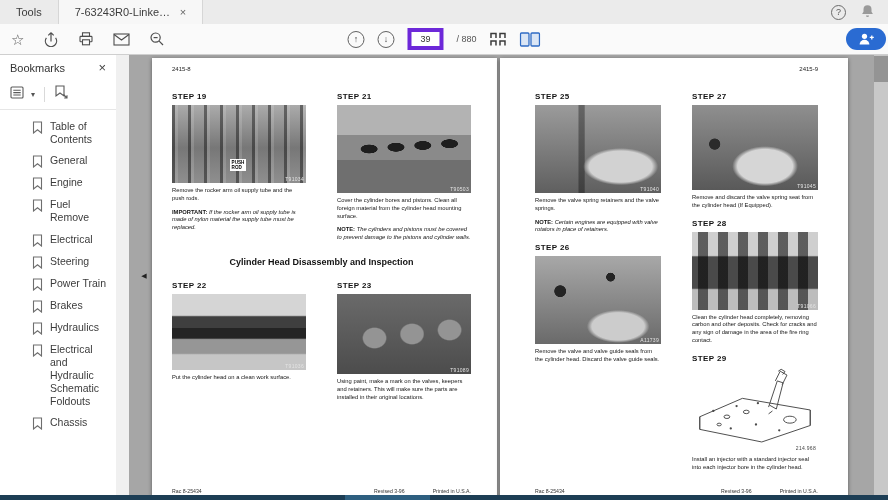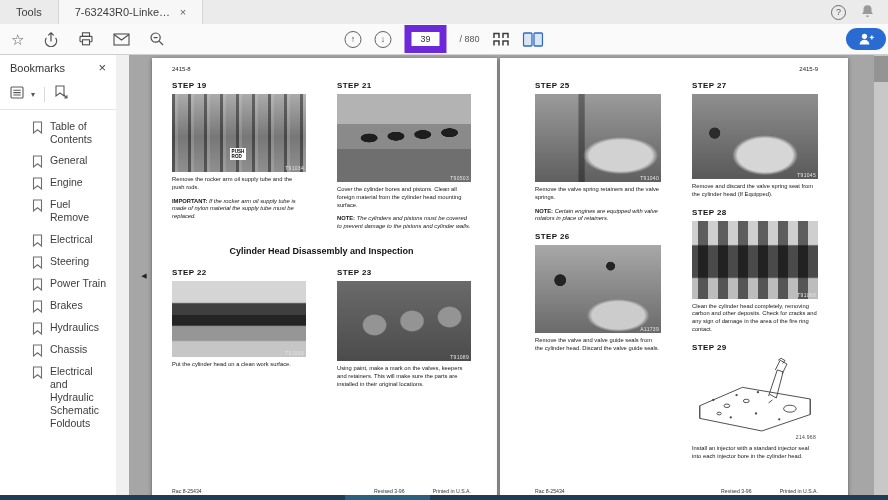--- a/index.html
+++ b/index.html
@@ -15,21 +15,21 @@
   .tabbar-right{margin-left:auto;display:flex;align-items:center;gap:15px;padding-right:14px;}
   .help-ic{width:13px;height:13px;border:1.2px solid #6b6b6b;border-radius:50%;display:flex;align-items:center;justify-content:center;font-size:9px;color:#555;}
 
   
   .toolbar{height:30px;background:#fafafa;border-bottom:1px solid #cfcfcf;display:flex;align-items:center;position:relative;}
   .tb-left{display:flex;align-items:center;gap:19px;padding-left:11px;}
   .tb-ic{display:flex;align-items:center;justify-content:center;color:#4d4d4d;}
   .star{font-size:15px;color:#5a5a5a;line-height:1;}
   .tb-center{position:absolute;left:50%;transform:translateX(-50%);display:flex;align-items:center;gap:13px;}
   .navbtn{width:15px;height:15px;border:1.2px solid #616161;border-radius:50%;display:flex;align-items:center;justify-content:center;font-size:9px;color:#444;}
-  .pgbox{min-width:24px;height:14px;border:7px solid #6d28d9;background:#fff;display:flex;align-items:center;justify-content:center;font-size:9px;color:#333;padding:0 2px;}
+  .pgbox{min-width:24px;height:14px;border:4px solid #6d28d9;background:#fff;display:flex;align-items:center;justify-content:center;font-size:9px;color:#333;padding:0 2px;}
   .pgtotal{font-size:9px;color:#555;}
   .tb-right{margin-left:auto;}
   .share-pill{width:40px;height:22px;background:#2a6bd2;border-radius:12px;margin-right:2px;display:flex;align-items:center;justify-content:center;}
 
   
   .content{position:absolute;top:55px;bottom:5px;left:0;right:0;display:flex;}
   .sidebar{width:116px;background:#ffffff;display:flex;flex-direction:column;overflow:hidden;}
   .bm-header{display:flex;align-items:center;height:25px;padding:0 10px;font-size:11px;color:#333;}
   .bm-close{margin-left:auto;font-size:13px;color:#444;}
   .bm-tools{display:flex;align-items:center;gap:7px;padding:5px 10px 6px;border-bottom:1px solid #e6e6e6;color:#555;}
@@ -48,21 +48,21 @@
   .bottombar{position:absolute;left:0;bottom:0;width:888px;height:5px;background:#1d3e55;z-index:9;}
   .bottombar .seg{position:absolute;left:345px;width:85px;height:100%;background:#2e5f80;}
 
   
   .page{position:absolute;top:3px;height:452px;background:#fff;box-shadow:0 1px 4px rgba(0,0,0,.45);
         box-sizing:border-box;color:#121212;}
   .page-left{left:23px;width:345px;padding:8px 26px 0 20px;}
   .page-right{left:371px;width:348px;padding:8px 30px 0 35px;}
   .page-number{font-size:6px;height:12px;color:#222;}
   .page-number.right{text-align:right;}
-  .cols{display:flex;gap:31px;}
+  .cols{display:flex;gap:31px;margin-top:11px;}
   .col{flex:1;min-width:0;}
   .step{margin-bottom:9px;}
   .step-label{font-size:8px;font-weight:700;margin:3px 0 4px;letter-spacing:.4px;}
   .photo{position:relative;margin-bottom:4px;background:#888;}
   .photo-id{position:absolute;right:2px;bottom:1px;font-size:5px;color:#e3e3e3;letter-spacing:.3px;}
   .photo.drawing .photo-id{color:#444;}
   .photo-overlay{position:absolute;left:43%;bottom:15%;background:#fff;color:#000;font-size:4.6px;font-weight:700;
                  padding:1px 2px;line-height:1.15;white-space:pre-line;}
   .caption{font-size:5.8px;line-height:1.35;color:#161616;}
   .extra{font-size:5.8px;line-height:1.35;margin-top:6px;color:#161616;}
@@ -286,28 +286,28 @@
     <svg width="11" height="13" viewBox="0 0 11 13" fill="none" stroke="#6e6e6e" stroke-width="1.1">
       <path d="M1.5 1h8v11L5.5 8.8 1.5 12z"></path>
     </svg>
     <span class="bm-label">Hydraulics</span>
   </div>
 
   <div class="bm-item">
     <svg width="11" height="13" viewBox="0 0 11 13" fill="none" stroke="#6e6e6e" stroke-width="1.1">
       <path d="M1.5 1h8v11L5.5 8.8 1.5 12z"></path>
     </svg>
+    <span class="bm-label">Electrical and Hydraulic Schematic Foldouts</span>
+  </div>
+
+  <div class="bm-item">
+    <svg width="11" height="13" viewBox="0 0 11 13" fill="none" stroke="#6e6e6e" stroke-width="1.1">
+      <path d="M1.5 1h8v11L5.5 8.8 1.5 12z"></path>
+    </svg>
     <span class="bm-label">Chassis</span>
-  </div>
-
-  <div class="bm-item">
-    <svg width="11" height="13" viewBox="0 0 11 13" fill="none" stroke="#6e6e6e" stroke-width="1.1">
-      <path d="M1.5 1h8v11L5.5 8.8 1.5 12z"></path>
-    </svg>
-    <span class="bm-label">Electrical and Hydraulic Schematic Foldouts</span>
   </div>
 </div>
     </div>
 
     <div class="sidebar-gutter"></div>
     <div class="collapse">◀</div>
 
     <div class="viewer">
   <div class="page page-left">
     <div class="page-number">2415-8</div>

